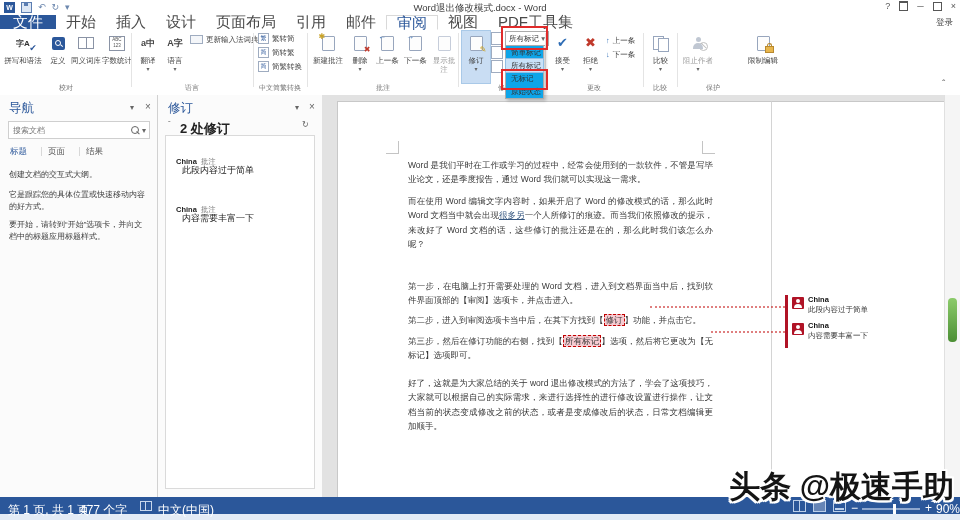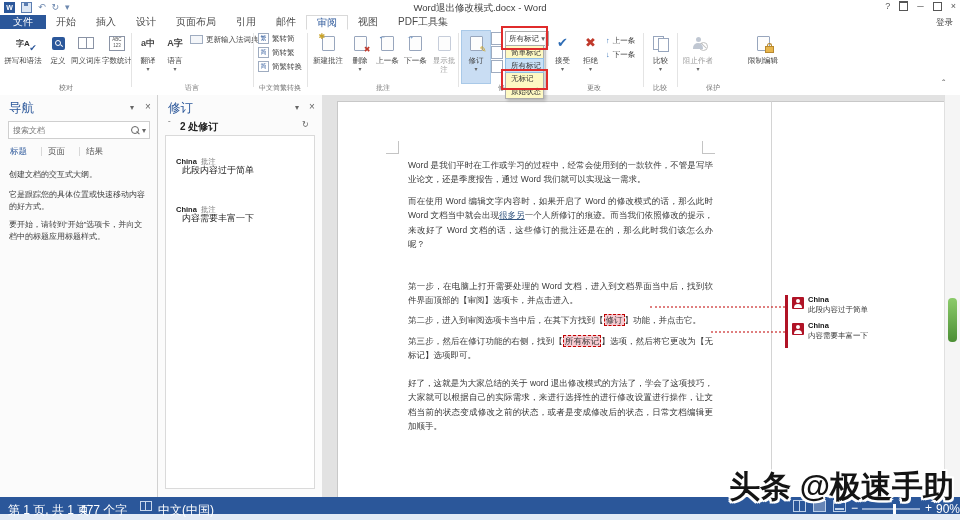--- a/index.html
+++ b/index.html
@@ -16,21 +16,21 @@
   .saveic:after{content:"";position:absolute;left:2px;top:0;width:4px;height:3px;background:#5B7DB1}
   .qbtn{font-size:9px;color:#6C87AE;line-height:11px}
   #title-text{left:0;right:0;top:2px;text-align:center;font-size:9.5px;color:#3C3C3C}
   #wincontrols{right:4px;top:1px;display:flex;gap:9px;align-items:center;font-size:9px;color:#565656}
   .winbox{width:7px;height:7px;border:1px solid #565656;display:inline-block}
   .winbox.small-top{border-top-width:2px}
 
   
   #tabrow{left:0;top:15px;width:960px;height:14px;background:#fff;border-bottom:1px solid #E0E0E0}
   #tabs{display:flex;height:14px;align-items:stretch}
-  .tab{padding:0 10px;font-size:10px;line-height:14px;color:#4A4A4A;white-space:nowrap}
+  .tab{padding:0 10px;font-size:15px;line-height:14px;color:#4A4A4A;white-space:nowrap}
   .tab.file{background:#2B579A;color:#fff;padding:0 13px}
   .tab.active{background:#fff;color:#2B579A;border:1px solid #D9D9D9;border-bottom:1px solid #fff;
               margin-bottom:-1px;position:relative;z-index:2}
   #signin{right:7px;top:17px;font-size:8.5px;color:#444}
 
   
   #ribbon{left:0;top:29px;width:960px;height:66px;background:#fff;border-bottom:1px solid #D5D5D5}
   .gdiv{position:absolute;top:4px;height:54px;width:1px;background:#E4E4E4}
   .grp-lbl{position:absolute;top:55px;font-size:7px;color:#777;text-align:center;width:60px;line-height:8px}
   .bb{position:absolute;top:2px;width:30px;height:52px;text-align:center;font-size:7.5px;color:#444;line-height:8.5px}
@@ -62,21 +62,21 @@
   .slash-ic{position:absolute;right:-4px;bottom:-2px;width:7px;height:7px;border:1.3px solid #8A8A8A;border-radius:50%}
   .slash-ic:before{content:"";position:absolute;left:-0.5px;top:2.2px;width:7px;height:1.3px;background:#8A8A8A;transform:rotate(45deg)}
   .cmp-ic{position:relative;width:16px;height:14px}
   .cmp-ic .p1,.cmp-ic .p2{position:absolute;width:9px;height:12px;background:#fff;border:1px solid #98A6BD}
   .cmp-ic .p1{left:0;top:0}.cmp-ic .p2{left:5px;top:2px}
   .glyph-blue{color:#2F6DB5}.glyph-red{color:#C0392B}.glyph-gold{color:#C9A227}
 
   
   #dfr-btn{left:505px;top:2px;width:36px;height:13px;border:1px solid #ABABAB;background:#fff;
            display:flex;align-items:center;justify-content:space-between;padding:0 3px;font-size:7.5px;color:#333}
-  #dfr-menu{left:505px;top:45px;width:37px;background:#fef9c3;border:1px solid #ABABAB;
+  #dfr-menu{left:505px;top:45px;width:37px;background:#0ea5e9;border:1px solid #ABABAB;
             box-shadow:2px 2px 3px rgba(0,0,0,.2);z-index:60}
   .mitem{height:13px;line-height:13px;padding-left:5px;font-size:7.5px;color:#333;white-space:nowrap}
   .mitem.sel{background:#C9E2F8;outline:1px solid #92BEE4}
   .redbox{position:absolute;border:2px solid #E02B2B;z-index:80;pointer-events:none}
 
   
   .pane{top:95px;height:402px;background:#FBFBFB}
   #navpane{left:0;width:157px;border-right:1px solid #D1D1D1}
   #revpane{left:158px;width:164px;border-right:1px solid #C9C9C9}
   .pane-title{font-size:12.5px;color:#2B579A}
@@ -379,21 +379,21 @@
     <div class="abs hint" style="top:74px">创建文档的交互式大纲。</div>
     <div class="abs hint" style="top:94px">它是跟踪您的具体位置或快速移动内容的好方式。</div>
     <div class="abs hint" style="top:124px">要开始，请转到“开始”选项卡，并向文档中的标题应用标题样式。</div>
   </div>
 
   <div class="abs pane" id="revpane">
     <div class="abs pane-title" style="left:10px;top:5px">修订</div>
     <div class="abs pane-ctl" style="left:137px;top:8px">▾</div>
     <div class="abs pane-ctl" style="left:151px;top:6px;font-size:10px">×</div>
     <div class="abs pane-ctl" style="left:10px;top:24px">ˇ</div>
-    <div class="abs" style="left:22px;top:25px;font-size:10px;color:#222;font-weight:bold">2 处修订</div>
+    <div class="abs" style="left:22px;top:25px;font-size:13px;color:#222;font-weight:bold">2 处修订</div>
     <div class="abs pane-ctl" style="left:144px;top:25px">↻</div>
     <div class="abs" id="rev-card">
       <div class="abs" style="left:10px;top:14px">
         <span class="rev-author">China</span><span class="rev-kind">批注</span>
       </div>
       <div class="abs rev-text" style="left:16px;top:28px">此段内容过于简单</div>
       <div class="abs" style="left:10px;top:62px">
         <span class="rev-author">China</span><span class="rev-kind">批注</span>
       </div>
       <div class="abs rev-text" style="left:16px;top:76px">内容需要丰富一下</div>

